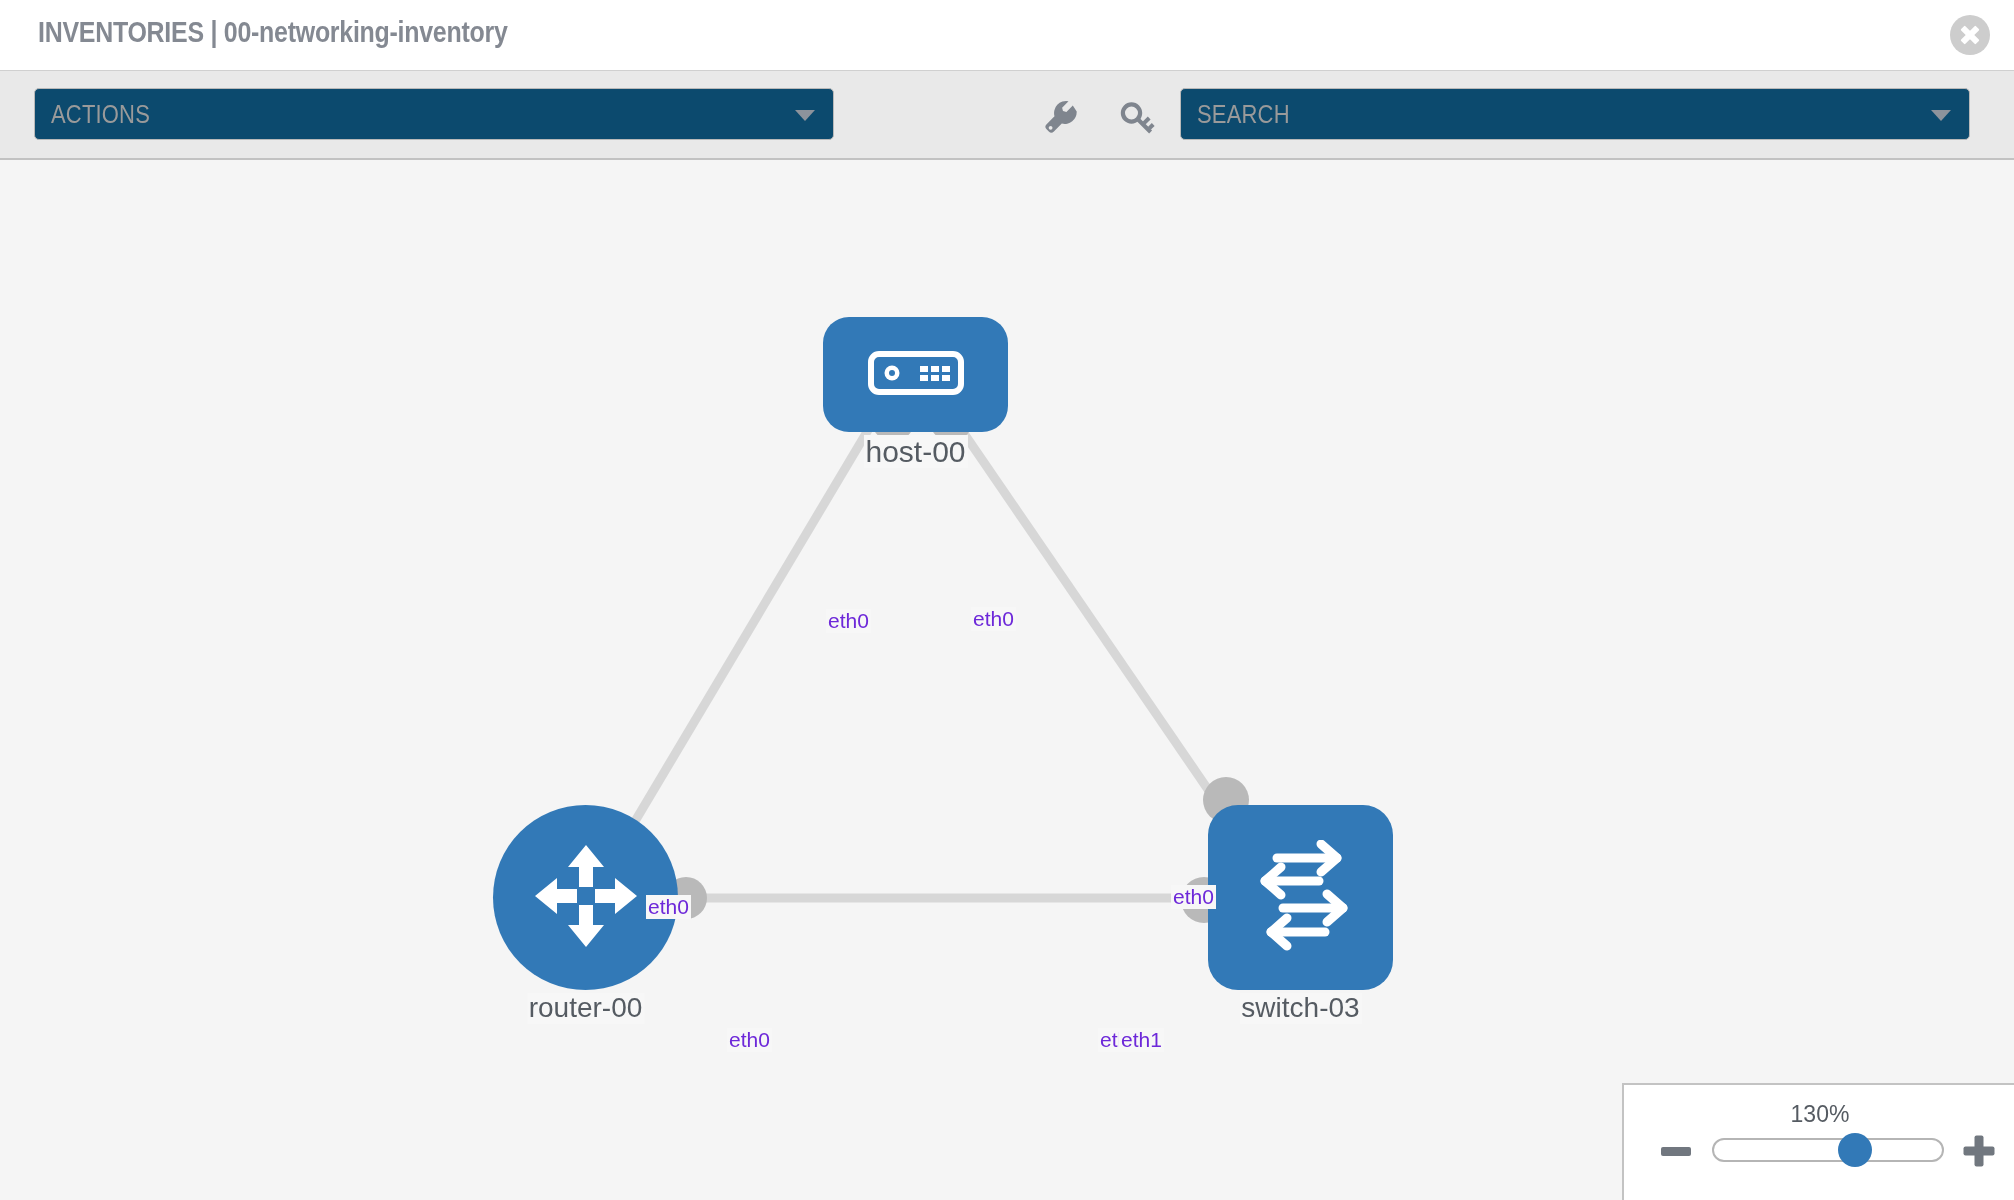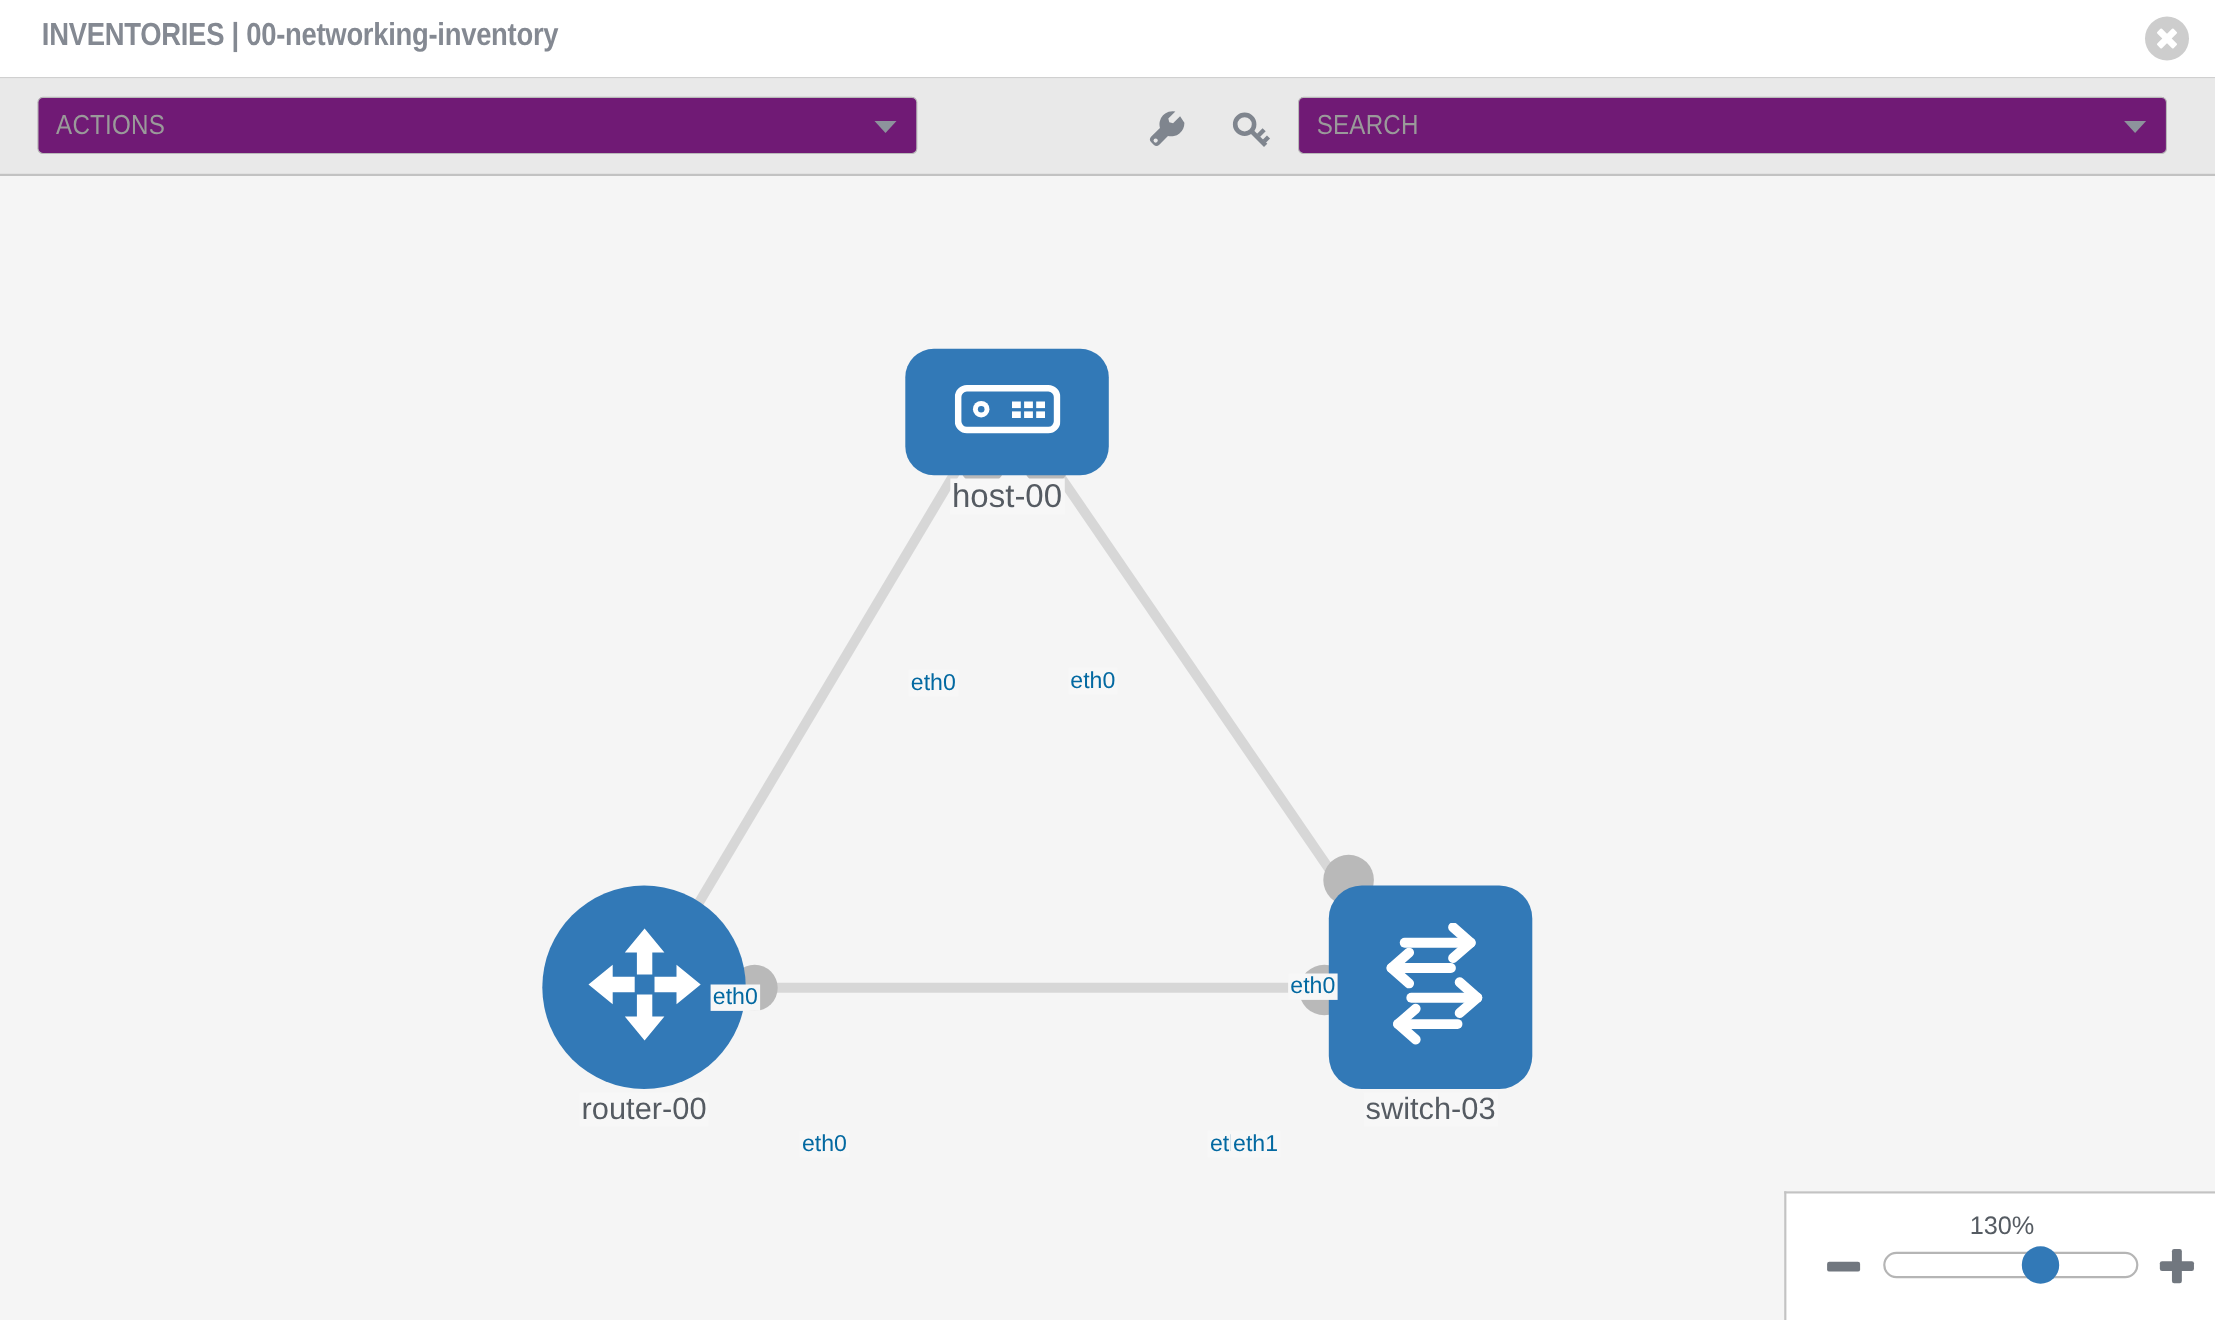--- a/index.html
+++ b/index.html
@@ -44,21 +44,21 @@
   #toolbar {
     position: absolute; left: 0; top: 70px;
     width: 2014px; height: 90px;
     background: #e9e9e9;
     border-top: 1px solid #d0d0d0;
     border-bottom: 2px solid #c2c2c2;
   }
   .sel-box {
     position: absolute;
     height: 52px;
-    background: #701a75;
+    background: #0c4a6e;
     border: 1px solid #b9b9b9;
     border-radius: 5px;
   }
   #actions-select { left: 34px; top: 17px; width: 800px; }
   #search-select  { left: 1180px; top: 17px; width: 790px; }
   .sel-label {
     position: absolute; left: 16px; top: 50%;
     transform: translateY(-50%) scaleX(0.88);
     transform-origin: left center;
     font-size: 25px; color: #9a9a9a;
@@ -110,21 +110,21 @@
   }
   .iface-dot {
     position: absolute;
     background: #b9b9b9;
     border-radius: 50%;
     z-index: 1;
   }
   .iface-label {
     position: absolute;
     background: #f7f7f7;
-    color: #0369a1;
+    color: #6d28d9;
     font-size: 21px;
     white-space: nowrap;
     padding: 0 2px;
     line-height: 1.15;
     z-index: 3;
   }
 
   
   #node-host { left: 823px; top: 157px; width: 185px; height: 104px; z-index: 2; }
   #node-host .node-shape { width: 185px; height: 115px; border-radius: 26px; }

